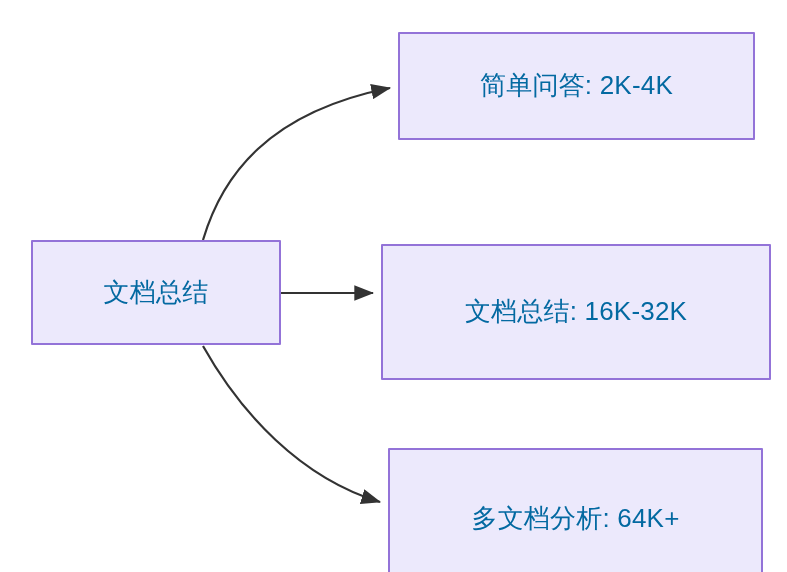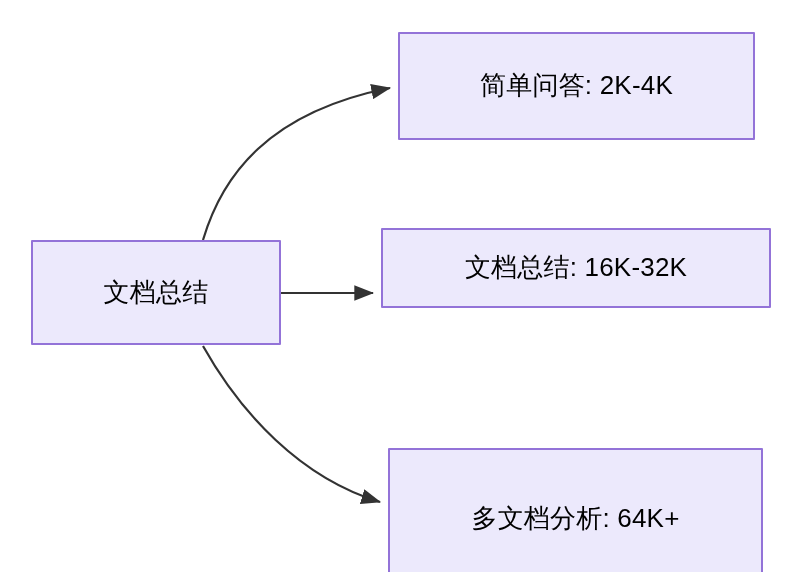--- a/index.html
+++ b/index.html
@@ -31,30 +31,30 @@
     box-sizing: border-box;
     background: #ece9fc;
     border: 2px solid #9373d8;
     border-radius: 1px;
     display: flex;
     align-items: center;
     justify-content: center;
     text-align: center;
   }
   .node-label {
-    color: #000000;
+    color: #0369a1;
     font-size: 26px;
     line-height: 1.2;
     letter-spacing: 0.2px;
     white-space: nowrap;
   }
   
   #node-root      { left: 31px;  top: 240px; width: 250px; height: 105px; }
   #node-simple-qa { left: 398px; top: 32px;  width: 357px; height: 108px; }
-  #node-doc-sum   { left: 381px; top: 228px; width: 390px; height: 80px; }
+  #node-doc-sum   { left: 381px; top: 244px; width: 390px; height: 136px; }
   #node-multi-doc { left: 388px; top: 448px; width: 375px; height: 141px; justify-content: center; }
 </style>
 </head>
 <body>
 
 <div id="diagram">
 
   <svg class="edge-layer" viewBox="0 0 787 572" width="787" height="572" xmlns="http://www.w3.org/2000/svg">
     <defs>
       <marker id="arrowhead" markerWidth="9" markerHeight="7" refX="8.5" refY="3.5" orient="auto" markerUnits="strokeWidth">

